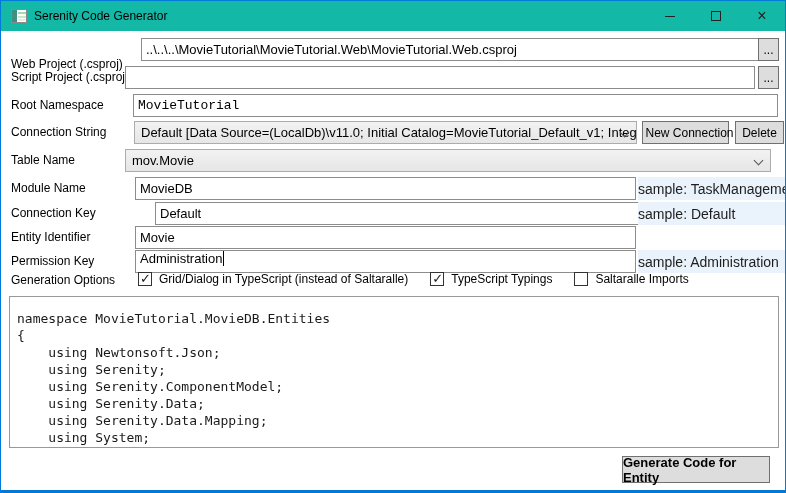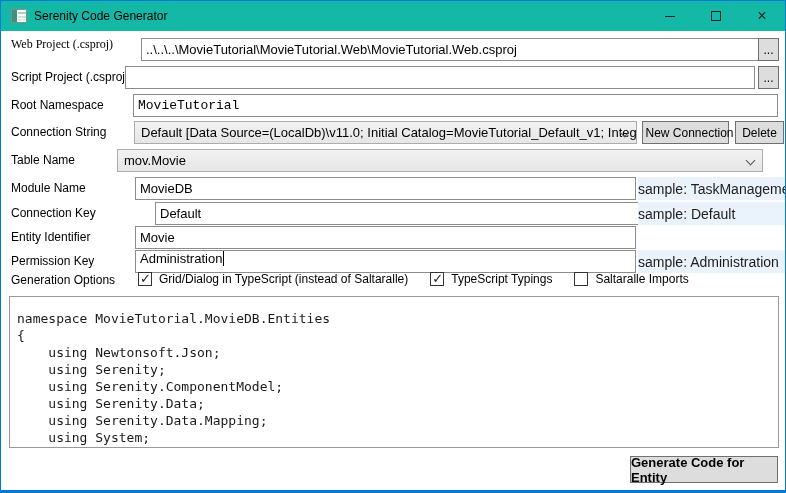--- a/index.html
+++ b/index.html
@@ -70,21 +70,21 @@
   }
   .code-area pre {
     margin:0; padding:13px 0 0 7px;
     font-family:"DejaVu Sans Mono","Liberation Mono",monospace;
     font-size:13px; line-height:17px; color:#1a1a1a;
   }
 
   .generate-btn {
     position:absolute; left:621px; top:455px; width:148px; height:27px;
     background:#dddddd; border:1px solid #707070; font-size:13px; font-weight:bold;
-    color:#000; display:flex; align-items:center; justify-content:center;margin-left:8px;
+    color:#000; display:flex; align-items:center; justify-content:center;
   }
 </style>
 </head>
 <body>
 
 <div class="window">
 
   <div class="titlebar">
     <svg class="app-icon" viewBox="0 0 16 16">
       <rect x="0.5" y="1.5" width="15" height="13" fill="#ffffff" stroke="#8a8a8a"></rect>
@@ -100,41 +100,41 @@
         </div>
       <div class="winbtn">
           <span class="glyph-max"></span>
         </div>
       <div class="winbtn">
           <span class="glyph-close">×</span>
         </div>
     </div>
   </div>
 
-  <span class="field-label" style="top:36px;font-family:Liberation Serif, serif;">Web Project (.csproj)</span>
+  <span class="field-label" style="top:56px;">Web Project (.csproj)</span>
   <input class="tb" style="left: 140px; top: 37px; width: 630px;" value="..\..\..\MovieTutorial\MovieTutorial.Web\MovieTutorial.Web.csproj">
   <div class="btn" style="left:757px; top:37px; width:21px;">...</div>
 
   <span class="field-label" style="top:69px;">Script Project (.csproj)</span>
   <input class="tb" style="left: 124px; top: 65px; width: 630px;" value="">
   <div class="btn" style="left:757px; top:65px; width:21px;">...</div>
 
   <span class="field-label" style="top:97px;">Root Namespace</span>
   <input class="tb" style="left: 132px; top: 93px; width: 645px; font-family: Liberation Mono, monospace;" value="MovieTutorial">
 
   <span class="field-label" style="top:124px;">Connection String</span>
   <div class="combo" style="left:133px; top:120px; width:503px;">
     <span>Default [Data Source=(LocalDb)\v11.0; Initial Catalog=MovieTutorial_Default_v1; Integrate</span>
     <span class="chev"></span>
   </div>
   <div class="btn" style="left:641px; top:120px; width:87px;padding-left:8px;">New Connection</div>
   <div class="btn" style="left:734px; top:120px; width:49px;">Delete</div>
 
   <span class="field-label" style="top:152px;">Table Name</span>
-  <div class="combo" style="left:116px; top:148px; width:646px;">
+  <div class="combo" style="left:124px; top:148px; width:646px;">
     <span>mov.Movie</span>
     <span class="chev"></span>
   </div>
 
   <span class="field-label" style="top:180px;">Module Name</span>
   <input class="tb" style="left: 134px; top: 176px; width: 501px;" value="MovieDB">
   <span class="sample" style="top:176px;">sample: TaskManagement</span>
 
   <span class="field-label" style="top:205px;">Connection Key</span>
   <input class="tb" style="left: 134px; top: 201px; width: 501px; margin-left: 20px;" value="Default">

